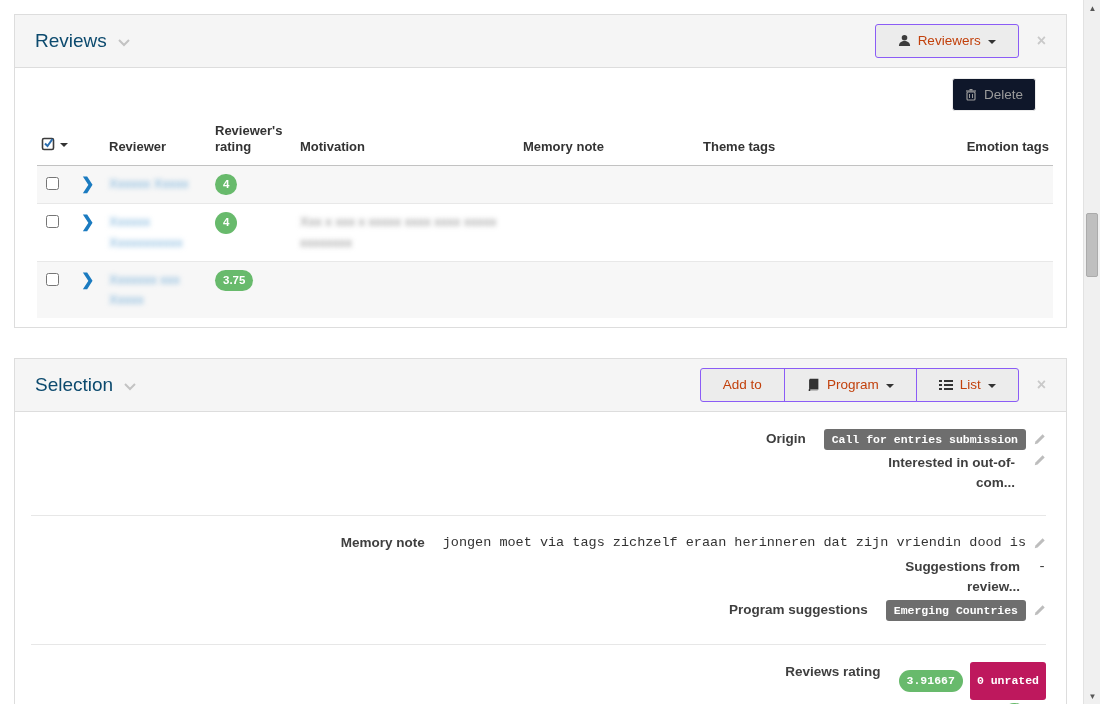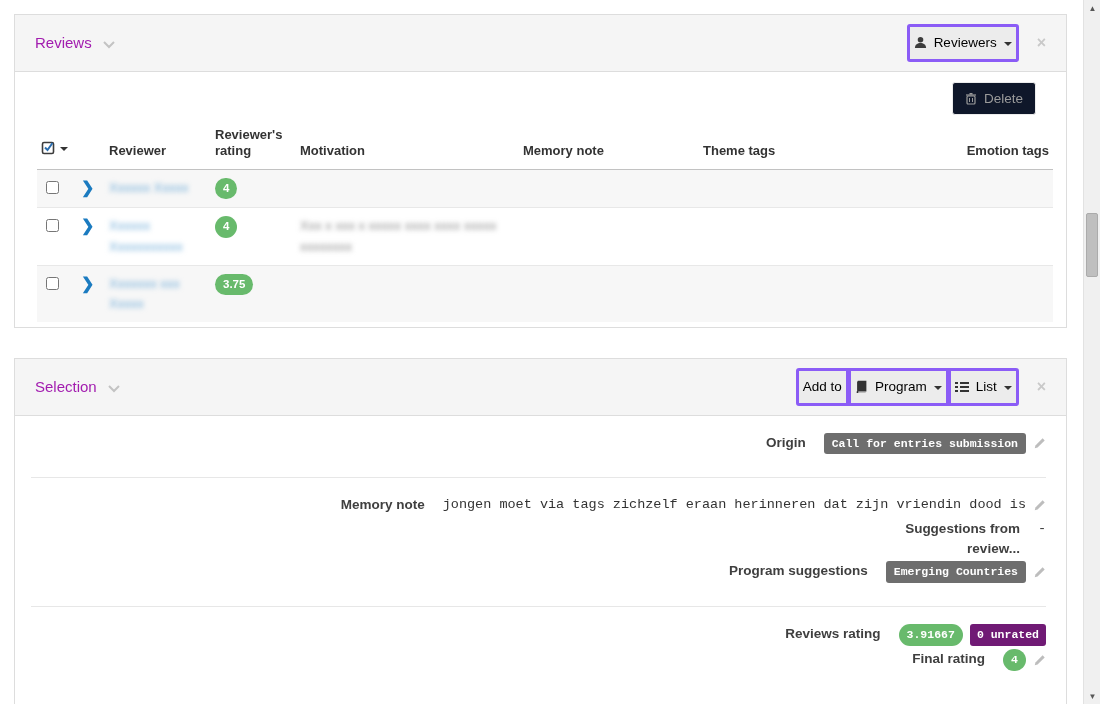--- a/index.html
+++ b/index.html
@@ -16,34 +16,34 @@
   .widget { border: 1px solid #ddd; background: #fff; }
   .widget-reviews { margin-top: 14px; height: 314px; overflow: hidden; }
   .widget-selection { margin-top: 30px; height: 420px; overflow: hidden; }
   .widget-header {
     background: #f5f5f5;
     border-bottom: 1px solid #ddd;
     padding: 9px 20px;
     min-height: 52px;
     display: flex; align-items: center;
   }
-  .widget-title { font-size: 15px; color: #a21caf; font-weight: normal; display: flex; align-items: center; gap: 10px; }
+  .widget-title { font-size: 19px; color: #0c4a6e; font-weight: normal; display: flex; align-items: center; gap: 10px; }
   .title-caret { margin-top: 3px; }
   .header-right { margin-left: auto; display: flex; align-items: center; }
   .close-x {
     color: #c9c9c9; font-size: 16px; font-weight: bold;
     margin-left: 18px; cursor: pointer; line-height: 1;
   }
 
   
   .btn {
     display: inline-flex; align-items: center; gap: 7px;
-    background: #ececec; border: 3px solid #8b5cf6;
-    color: #000000; font-size: 13.5px; font-family: inherit;
-    padding: 7px 4px; border-radius: 3px; cursor: pointer; line-height: 1.3;
+    background: #ececec; border: 1px solid #8b5cf6;
+    color: #c2410c; font-size: 13.5px; font-family: inherit;
+    padding: 7px 22px; border-radius: 3px; cursor: pointer; line-height: 1.3;
   }
   .btn-group { display: inline-flex; }
   .btn-group .btn { border-radius: 0; margin-left: -1px; }
   .btn-group .btn:first-child { border-radius: 3px 0 0 3px; margin-left: 0; justify-content: center; }
   .btn-group .btn:last-child { border-radius: 0 3px 3px 0; }
   .caret-down {
     width: 0; height: 0; display: inline-block;
     border-left: 4px solid transparent; border-right: 4px solid transparent;
     border-top: 4px solid #333; margin-top: 2px;
   }
@@ -80,22 +80,22 @@
   .blur-line { display: block; white-space: nowrap; overflow: hidden; }
   .blur-line:empty { display: none; }
 
   
   .pill-green {
     background: #68ba6c; color: #fff; font-weight: bold; font-size: 11.5px;
     border-radius: 11px; padding: 4px 8px; display: inline-block; line-height: 1.2;
     min-width: 22px; text-align: center;
   }
   .badge-orange {
-    background: #701a75; color: #fff; font-weight: bold; font-size: 11.5px;
-    border-radius: 3px; padding: 4px 7px; display: inline-block; line-height: 1.2;
+    background: #be185d; color: #fff; font-weight: bold; font-size: 11.5px;
+    border-radius: 3px; padding: 12px 7px; display: inline-block; line-height: 1.2;
   }
   .label-dark {
     background: #6e6e6e; color: #fff; font-weight: bold; font-size: 11.5px;
     border-radius: 3px; padding: 4px 8px; display: inline-block; line-height: 1.2;
   }
 
   
   .selection-body { padding: 0 20px 0 16px; }
   .field-group { padding: 17px 0 20px 0; border-bottom: 1px solid #e7e7e7; }
   .field-group:last-child { border-bottom: none; }
@@ -306,20 +306,30 @@
           <div class="field-label">Origin</div>
           <div class="field-value">
             <span class="label-dark">Call for entries submission</span>
             <span class="edit-pencil">
               <svg width="13" height="13" viewBox="0 0 16 16">
                   <path d="M11.8 1.6 l2.6 2.6 L5.6 13 l-3.4.8 L3 10.4 z" fill="#bdbdbd"></path>
                 </svg>
             </span>
           </div>
         </div>
+        <div class="field-row">
+          <div class="field-label">Interested in out-of-com...</div>
+          <div class="field-value">
+            <span class="edit-pencil">
+              <svg width="13" height="13" viewBox="0 0 16 16">
+                  <path d="M11.8 1.6 l2.6 2.6 L5.6 13 l-3.4.8 L3 10.4 z" fill="#bdbdbd"></path>
+                </svg>
+            </span>
+          </div>
+        </div>
       </div>
 
       <div class="field-group">
         <div class="field-row">
           <div class="field-label">Memory note</div>
           <div class="field-value">
             <span>jongen moet via tags zichzelf eraan herinneren dat zijn vriendin dood is</span>
             <span class="edit-pencil">
               <svg width="13" height="13" viewBox="0 0 16 16">
                   <path d="M11.8 1.6 l2.6 2.6 L5.6 13 l-3.4.8 L3 10.4 z" fill="#bdbdbd"></path>

